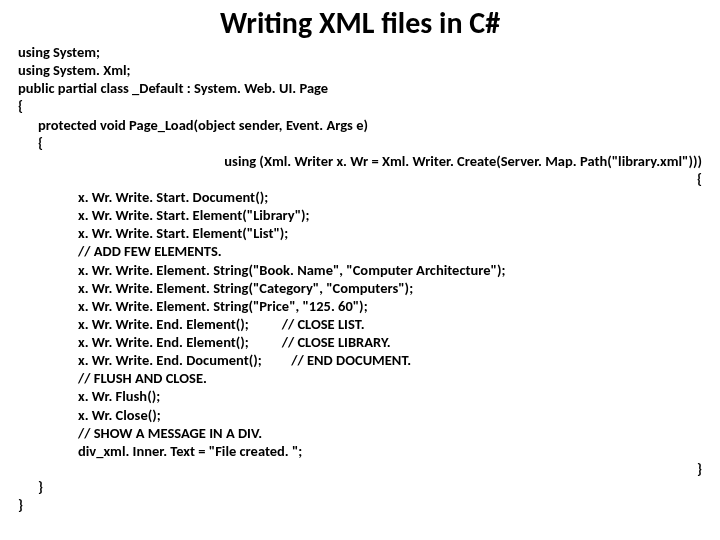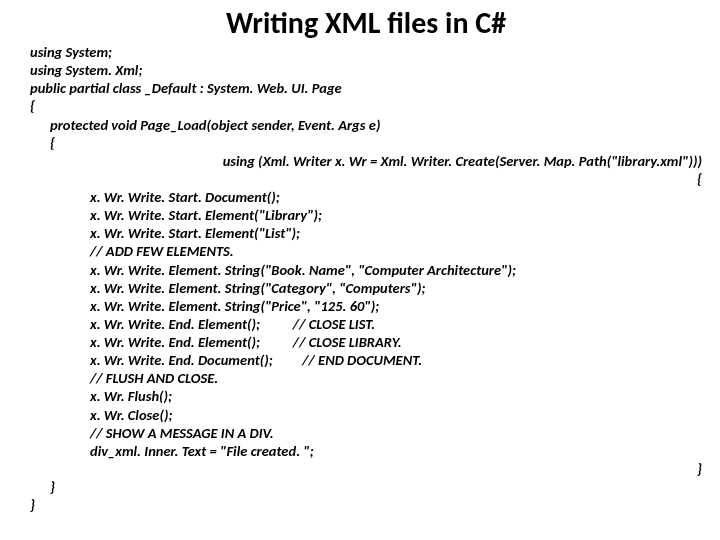--- a/index.html
+++ b/index.html
@@ -7,37 +7,35 @@
     padding: 0;
     width: 720px;
     height: 540px;
     background: #fff;
     font-family: Calibri, Arial, sans-serif;
     overflow: hidden;
   }
   .slide {
     padding: 4px 18px;
     box-sizing: border-box;
-    margin-left: 12px;
   }
   .title {
     font-size: 30px;
     font-weight: 700;
     text-align: center;
     margin: 0 0 2px 0;
     color: #000;
   }
   .code {
     font-size: 14.5px;
     line-height: 1.25;
     font-weight: 600;
     color: #000;
     white-space: pre;
     font-family: Calibri, Arial, sans-serif;
-    font-style: italic;
   }
   .ind1 { padding-left: 20px; }
   .ind2 { padding-left: 40px; text-align: right; }
   .ind3 { padding-left: 60px; }
 </style>
 </head>
 <body>
 
 <div class="slide">
   <h1 class="title">Writing XML files in C#</h1>

